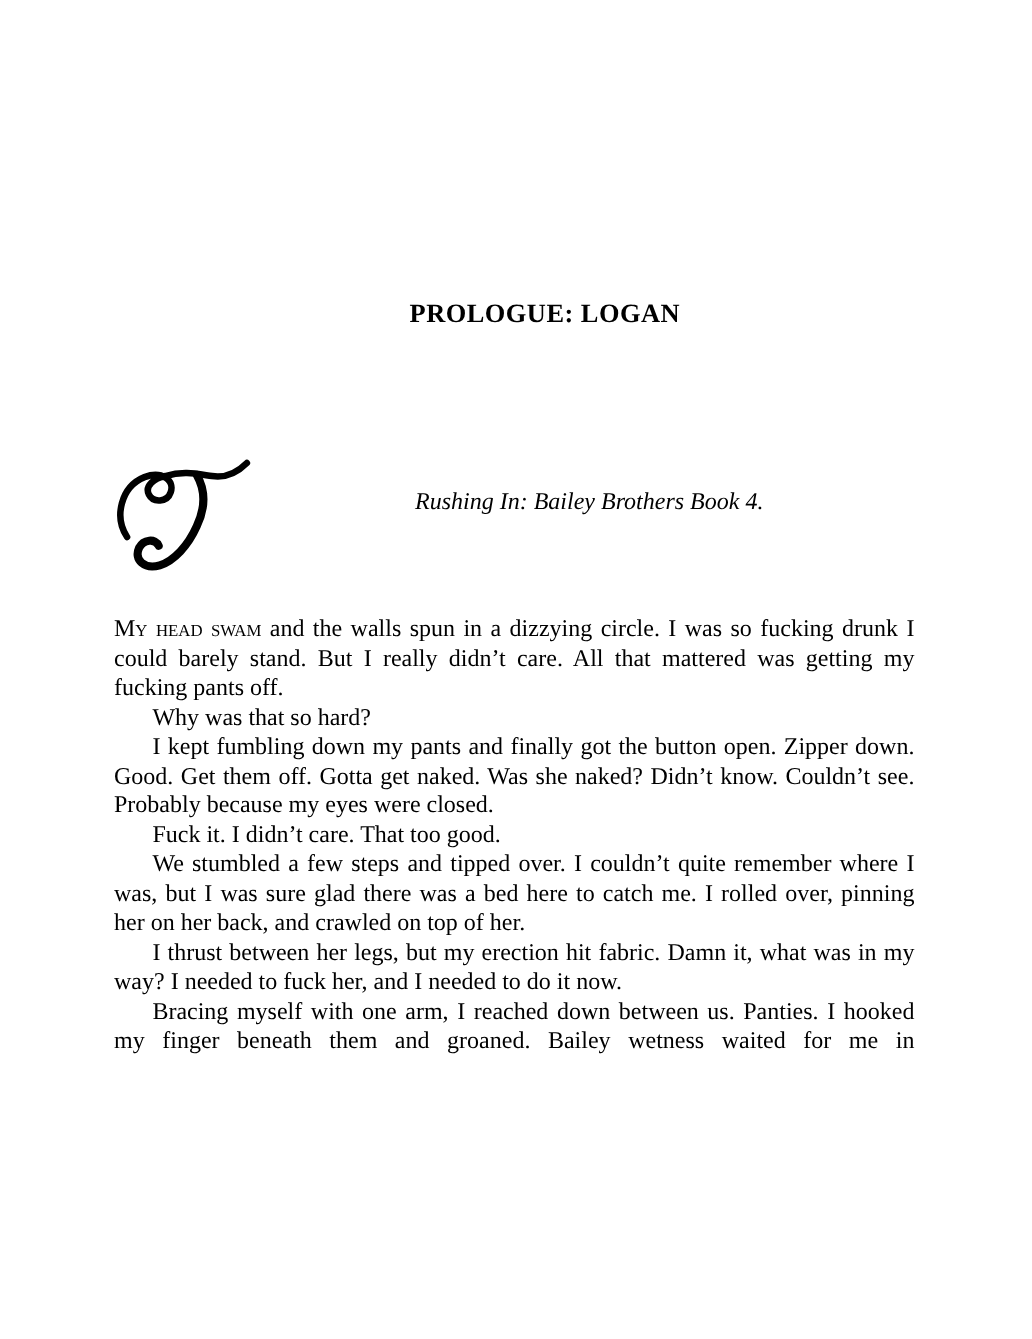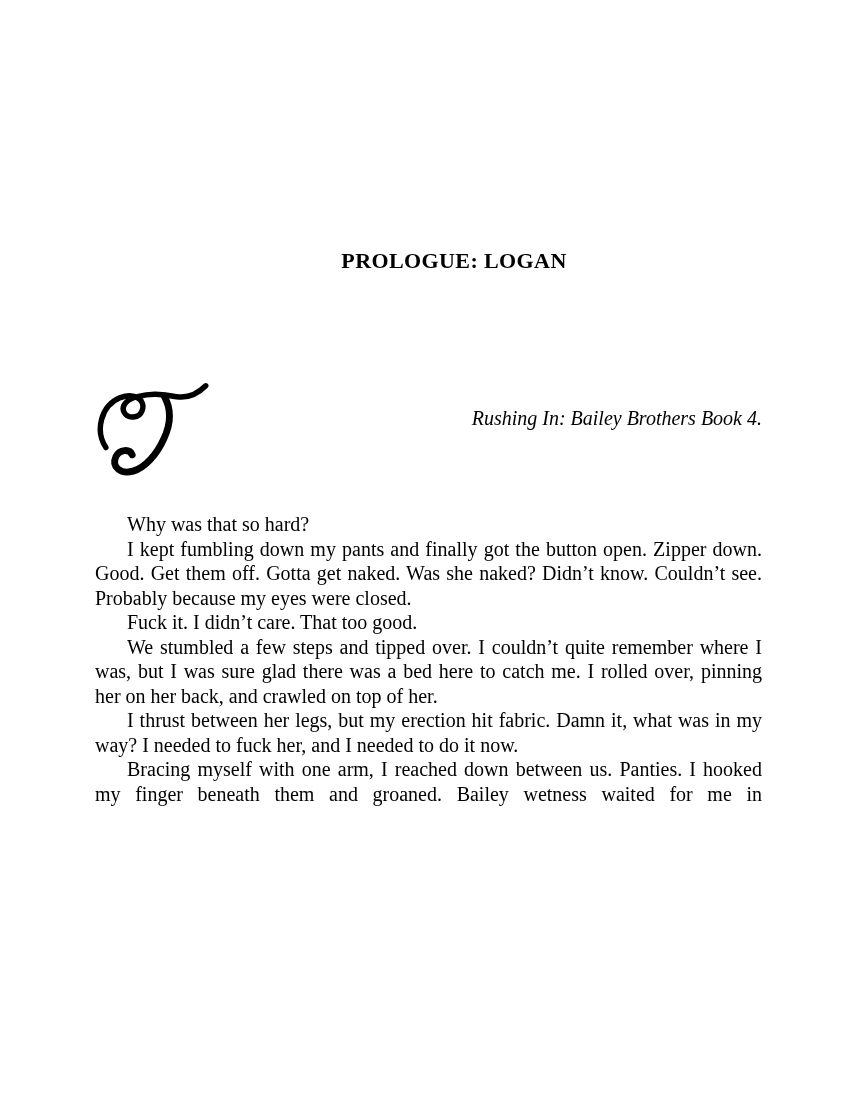--- a/index.html
+++ b/index.html
@@ -57,21 +57,21 @@
     font-style: italic;
     font-size: 20px;
     line-height: 25px;
     margin-top: 26px;
   }
   .epigraph-line1 {
     text-align: justify;
     text-align-last: justify;
   }
   .epigraph-line2 {
-    text-align: right;
+    text-align: center;
   }
   .body-text {
     position: absolute;
     left: 95px;
     top: 512px;
     width: 667px;
     font-size: 20px;
     line-height: 24.5px;
     text-align: justify;
   }
@@ -104,20 +104,21 @@
         <path d="M 76 15 C 84 29, 84 45, 76 62 C 68 80, 55 94, 42 98 C 28 102, 18 93, 23 82 C 27 74, 38 73, 41 80" fill="none" stroke="#000000" stroke-width="7.5" stroke-linecap="round"></path>
       </svg>
       <span class="sr-only">T</span>
     </div>
     <div class="epigraph-text">
       <div class="epigraph-line2">Rushing In: Bailey Brothers Book 4.</div>
     </div>
   </div>
 
   <div class="body-text">
+    <p class="opening"><span class="small-caps">My head swam</span><span> and the walls spun in a dizzying circle. I was so fucking drunk I could barely stand. But I really didn’t care. All that mattered was getting my fucking pants off.</span></p>
     <p>Why was that so hard?</p>
     <p>I kept fumbling down my pants and finally got the button open. Zipper down. Good. Get them off. Gotta get naked. Was she naked? Didn’t know. Couldn’t see. Probably because my eyes were closed.</p>
     <p>Fuck it. I didn’t care. That too good.</p>
     <p>We stumbled a few steps and tipped over. I couldn’t quite remember where I was, but I was sure glad there was a bed here to catch me. I rolled over, pinning her on her back, and crawled on top of her.</p>
     <p>I thrust between her legs, but my erection hit fabric. Damn it, what was in my way? I needed to fuck her, and I needed to do it now.</p>
     <p class="continues">Bracing myself with one arm, I reached down between us. Panties. I hooked my finger beneath them and groaned. Bailey wetness waited for me in</p>
   </div>
 
 </div>
 

